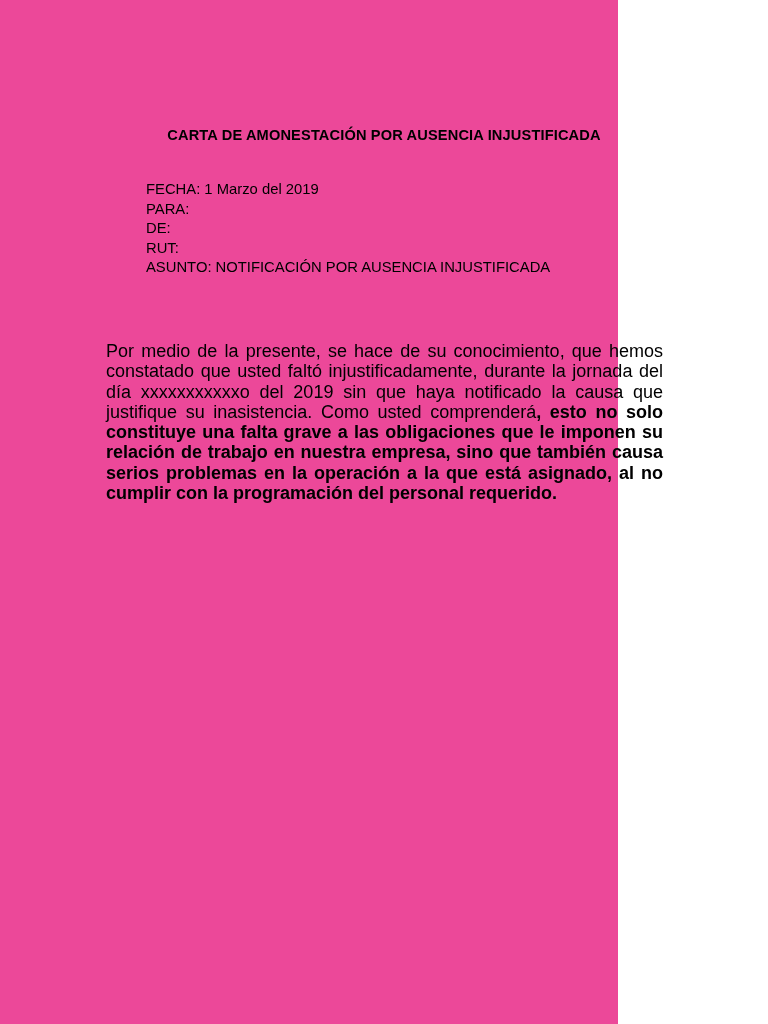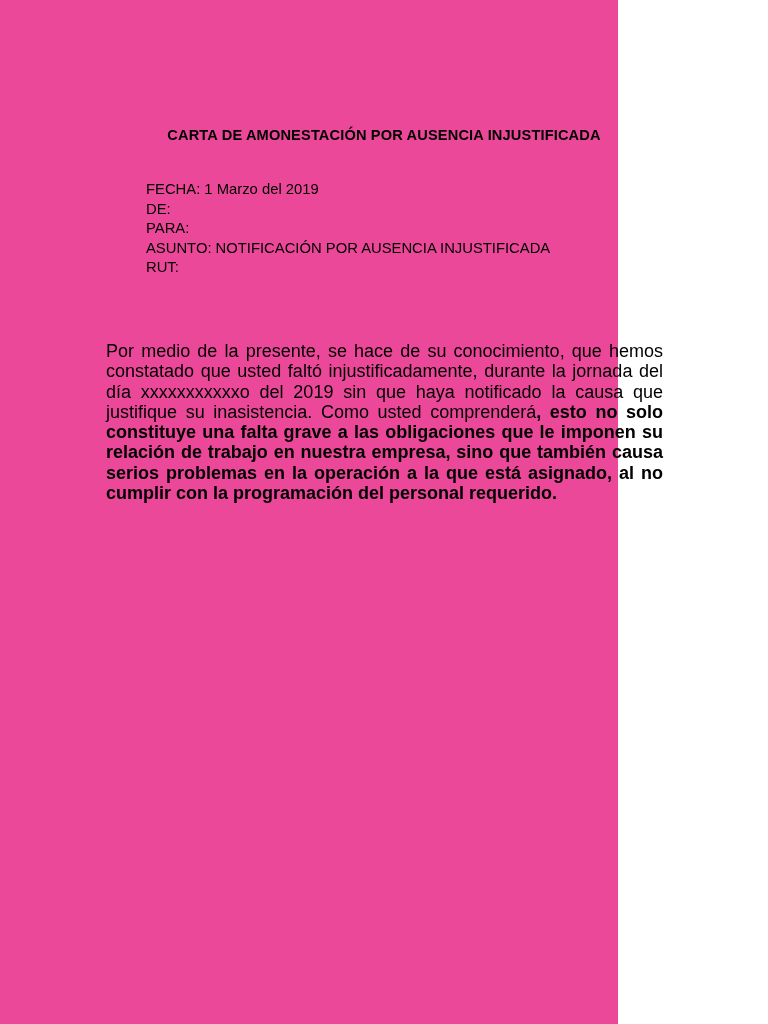--- a/index.html
+++ b/index.html
@@ -74,23 +74,23 @@
 </style>
 </head>
 <body>
 
 <div class="page">
 
   <div class="doc-title">CARTA DE AMONESTACIÓN POR AUSENCIA INJUSTIFICADA</div>
 
   <div class="header-block">
     <div class="header-line">FECHA: 1 Marzo del 2019</div>
+    <div class="header-line">PARA:</div>
     <div class="header-line">DE:</div>
-    <div class="header-line">PARA:</div>
+    <div class="header-line">RUT:</div>
     <div class="header-line">ASUNTO: NOTIFICACIÓN POR AUSENCIA INJUSTIFICADA</div>
-    <div class="header-line">RUT:</div>
   </div>
 
   <div class="body-block">
     <p class="body-para"><span class="regular">Por medio de la presente, se hace de su conocimiento, que hemos constatado que usted faltó injustificadamente, durante la jornada del día xxxxxxxxxxxo del 2019 sin que haya notificado la causa que justifique su inasistencia. Como usted comprenderá</span><span class="emphasis">, esto no solo constituye una falta grave a las obligaciones que le imponen su relación de trabajo en nuestra empresa, sino que también causa serios problemas en la operación a la que está asignado, al no cumplir con la programación del personal requerido.</span></p>
   </div>
 
 </div>
 
 </body></html>

